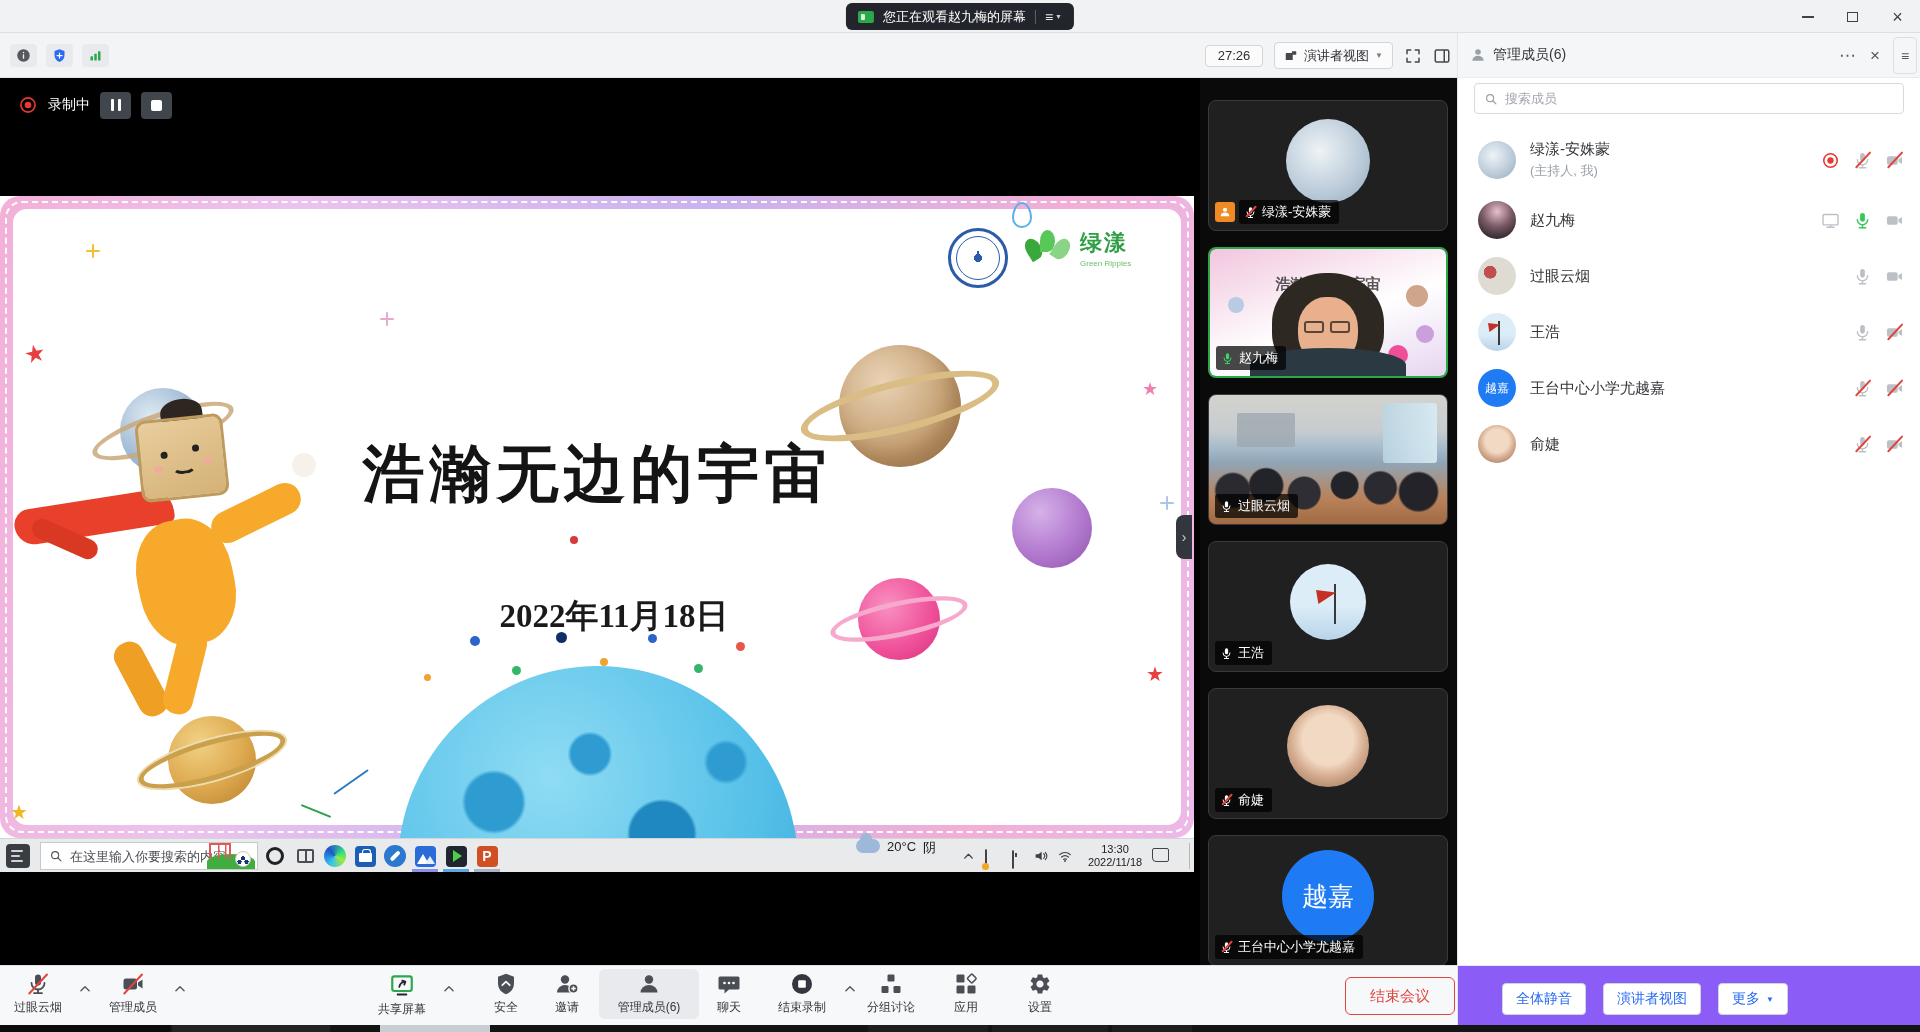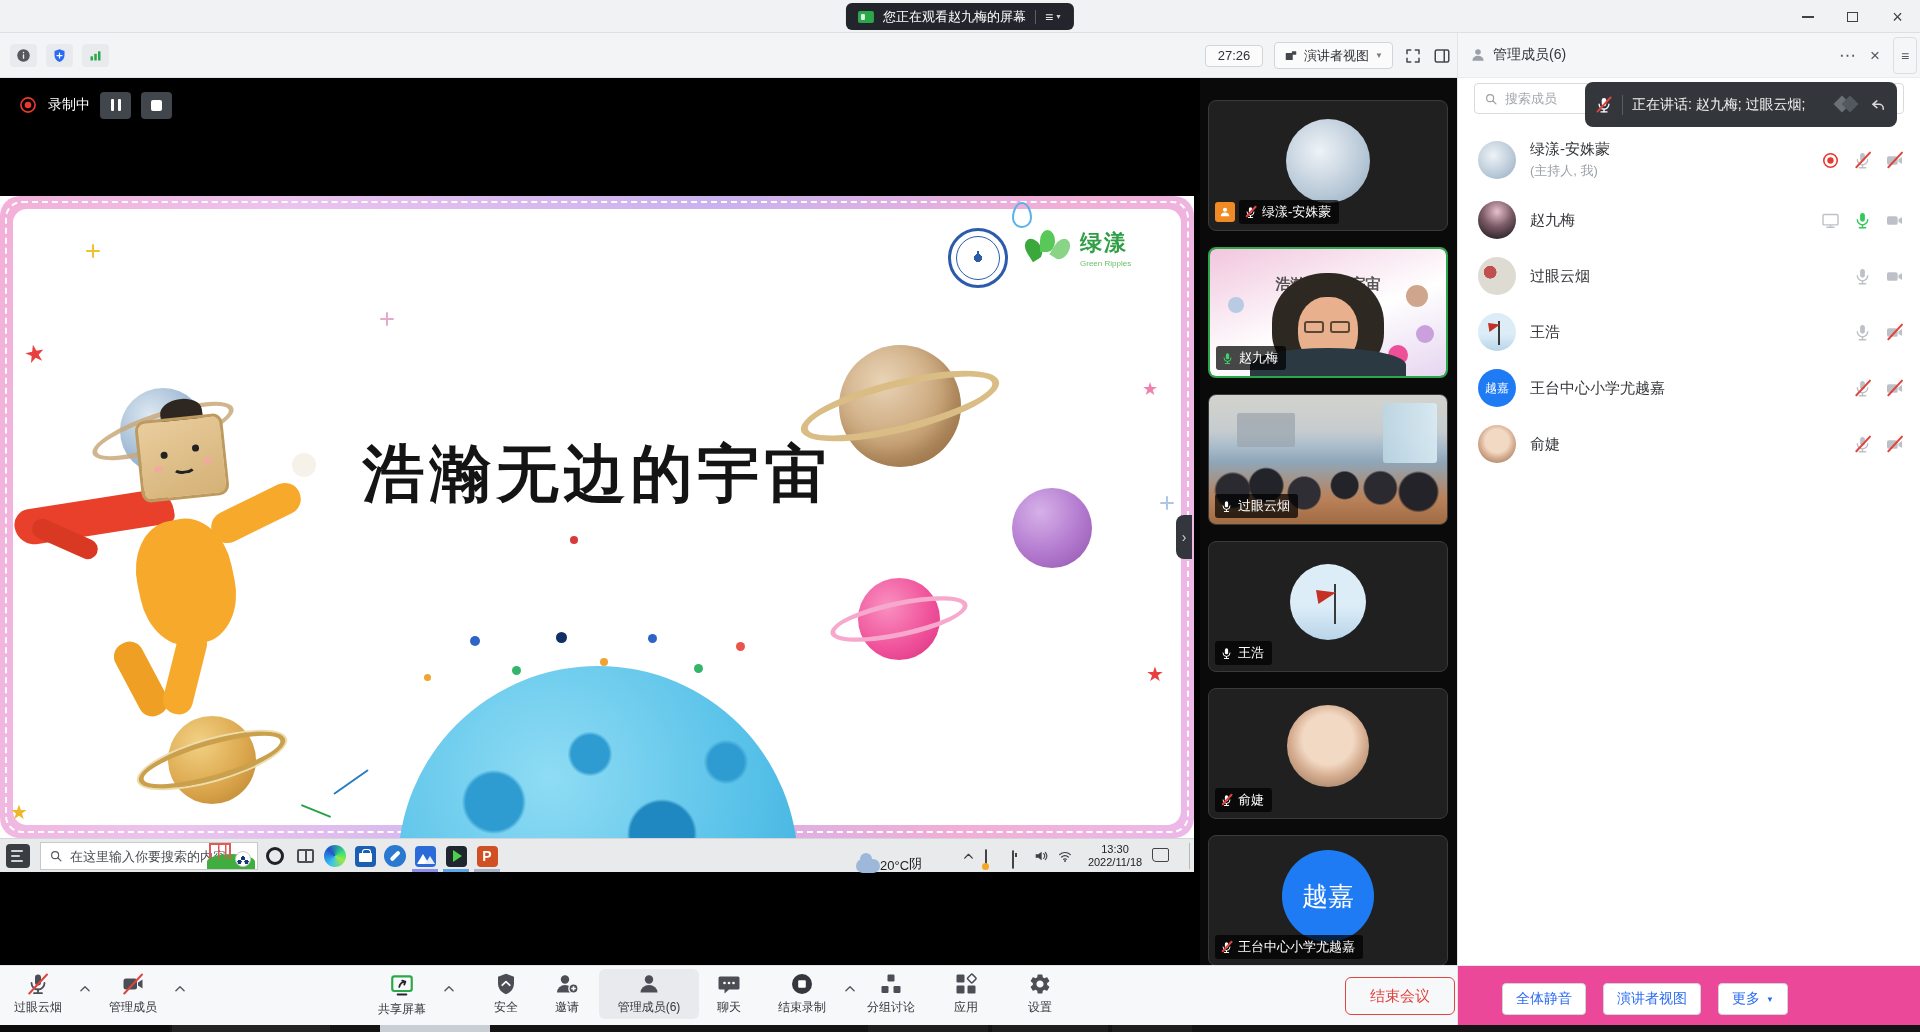--- a/index.html
+++ b/index.html
@@ -119,21 +119,21 @@
 .store::before{content:"";position:absolute;left:7px;top:3px;width:7px;height:5px;border:1.5px solid #fff;border-bottom:none;border-radius:3px 3px 0 0}
 .wrench{width:22px;height:22px;background:#2a78d0;border-radius:50%;position:relative}
 .wrench::after{content:"";position:absolute;left:5px;top:9px;width:12px;height:3.5px;background:#fff;border-radius:2px;transform:rotate(-45deg)}
 .mtn{width:21px;height:21px;background:#2a6bd8;border-radius:4px;position:relative;overflow:hidden}
 .mtn::before{content:"";position:absolute;left:2px;bottom:3px;border-left:6px solid transparent;border-right:6px solid transparent;border-bottom:10px solid #fff}
 .mtn::after{content:"";position:absolute;right:1px;bottom:3px;border-left:5px solid transparent;border-right:5px solid transparent;border-bottom:8px solid #e8eef8}
 .playic{width:21px;height:21px;background:#20262e;border-radius:4px;display:flex;align-items:center;justify-content:center}
 .playic::after{content:"";border-left:9px solid #4ad04a;border-top:6px solid transparent;border-bottom:6px solid transparent;margin-left:2px}
 .ppt{width:21px;height:21px;background:#d04f23;border-radius:4px;color:#fff;font-weight:700;font-size:14px;display:flex;align-items:center;justify-content:center}
 .uline{position:absolute;bottom:0;height:3px;width:26px}
-.weather{position:absolute;left:856px;top:0;height:34px;display:flex;align-items:flex-end;font-size:13px;color:#222}
+.weather{position:absolute;left:856px;top:0;height:34px;display:flex;align-items:flex-start;gap:7px;font-size:13px;color:#222}
 .cloud{width:24px;height:14px;background:#9db8d8;border-radius:10px;position:relative}
 .cloud::after{content:"";position:absolute;left:4px;top:-6px;width:12px;height:12px;background:#9db8d8;border-radius:50%}
 .trayic{position:absolute;top:9px;color:#3c3f44}
 .badge16{width:16px;height:12px;border:1.5px solid #444;border-radius:2px;position:relative}
 .badge16::after{content:"";position:absolute;right:-3px;bottom:-3px;width:7px;height:7px;background:#f5a623;border-radius:50%}
 .batt{width:18px;height:9px;border:1.5px solid #444;border-radius:2px;position:relative;background:linear-gradient(90deg,#444 0 70%,transparent 70%) 1px 1px/14px 4px no-repeat}
 .batt::after{content:"";position:absolute;right:-4px;top:2px;width:2px;height:4px;background:#444}
 .clock{position:absolute;left:1080px;top:4px;width:70px;text-align:center;font-size:11px;color:#222;line-height:13px}
 .notif{position:absolute;left:1152px;top:9px;width:17px;height:14px;border:1.5px solid #444;border-radius:2px 2px 2px 4px}
 .showdesk{position:absolute;right:4px;top:4px;width:1px;height:26px;background:#b8b8b8}
@@ -182,21 +182,21 @@
 .members{position:absolute;left:0;top:95px;width:100%}
 .mrow{display:flex;align-items:center;height:56px;padding:0 16px 0 20px}
 .mrow.tall{height:64px}
 .mavatar{width:38px;height:38px;border-radius:50%;margin-right:14px;flex:none;position:relative;overflow:hidden}
 .mav-zhao{background:radial-gradient(circle at 50% 28%,#e8c0cc,#7a5a66 45%,#3a2e34 78%)}
 .mav-scene{background:radial-gradient(circle at 32% 40%,#c05050 0 18%,transparent 19%),#dedcd2}
 .mname{flex:1;min-width:0}
 .mname .nm{font-size:15px;color:#33363a;white-space:nowrap}
 .mname .sub{font-size:13px;color:#9aa0a8;margin-top:3px}
 .mstatus{display:flex;align-items:center;gap:13px}
-.pfooter{position:absolute;left:0;bottom:0;width:100%;height:67px;border-top:1px solid #e8e9eb;display:flex;align-items:center;padding-left:44px;gap:17px;background:#ec4899}
+.pfooter{position:absolute;left:0;bottom:0;width:100%;height:67px;border-top:1px solid #e8e9eb;display:flex;align-items:center;padding-left:44px;gap:17px;background:#8b5cf6}
 .pbtn{height:32px;border:1px solid #d0d4da;border-radius:4px;background:#fff;color:#2a6bf2;font-size:14px;display:flex;align-items:center;justify-content:center;padding:0 13px;gap:6px;font-family:"Liberation Sans",sans-serif}
 .pbtn .caret{font-size:8px}
 
 .speak-banner{position:absolute;left:1585px;top:82px;width:312px;height:45px;background:rgba(43,46,51,.96);border-radius:8px;display:flex;align-items:center;gap:9px;padding:0 10px;z-index:30}
 .sb-div{width:1px;height:20px;background:#5a5d63}
 .sb-text{color:#f2f2f2;font-size:14px;white-space:nowrap;flex:1}
 .sb-layers{position:relative;width:26px;height:20px;opacity:.55}
 .sb-layers i{position:absolute;width:12px;height:12px;background:#9aa0a8;transform:rotate(45deg)}
 .sb-layers i:nth-child(1){left:2px;top:3px}.sb-layers i:nth-child(2){left:10px;top:3px;background:#6e747c}
 
@@ -419,20 +419,21 @@
           <span class="leaf" style="left:18px;top:8px;background:#58c858"></span>
           <span class="leaf" style="left:32px;top:16px;background:#8ad488;transform:rotate(32deg)"></span>
         </span>
         <span class="gl-text">
           <div class="cn">绿漾</div>
           <div class="en">Green Ripples</div>
         </span>
       </div>
 
       <div class="slide-title">浩瀚无边的宇宙</div>
+      <div class="slide-date">2022年11月18日</div>
 
       <div class="planet p1">
           <span class="pring"></span>
         </div>
       <div class="planet p2">
           <span class="pring"></span>
         </div>
       <div class="planet p3"></div>
       <div class="planet p4">
           <span class="pring"></span>
@@ -834,38 +835,20 @@
           <span>更多</span>
           <span class="caret">▼</span>
         </button>
     </div>
   </div>
 
   <div class="side-menu-btn">
       <span>≡</span>
     </div>
 
-  <div class="speak-banner">
-    <span class="ic muted">
-        <svg class="svg18 c-white">
-          <use href="#i-mic"></use>
-        </svg>
-      </span>
-    <span class="sb-div"></span>
-    <span class="sb-text">正在讲话: 赵九梅; 过眼云烟;</span>
-    <span class="sb-layers">
-        <i></i>
-        <i></i>
-      </span>
-    <span class="ic">
-        <svg class="svg18" style="color:#d8dadd">
-          <use href="#i-reply"></use>
-        </svg>
-      </span>
-  </div>
 
   <div class="toolbar-bottom">
 
     <div class="titem" style="left:0px">
       <span class="ic muted">
           <svg class="svg24 c-dark">
             <use href="#i-mic"></use>
           </svg>
         </span>
       <span class="tlbl">过眼云烟</span>

